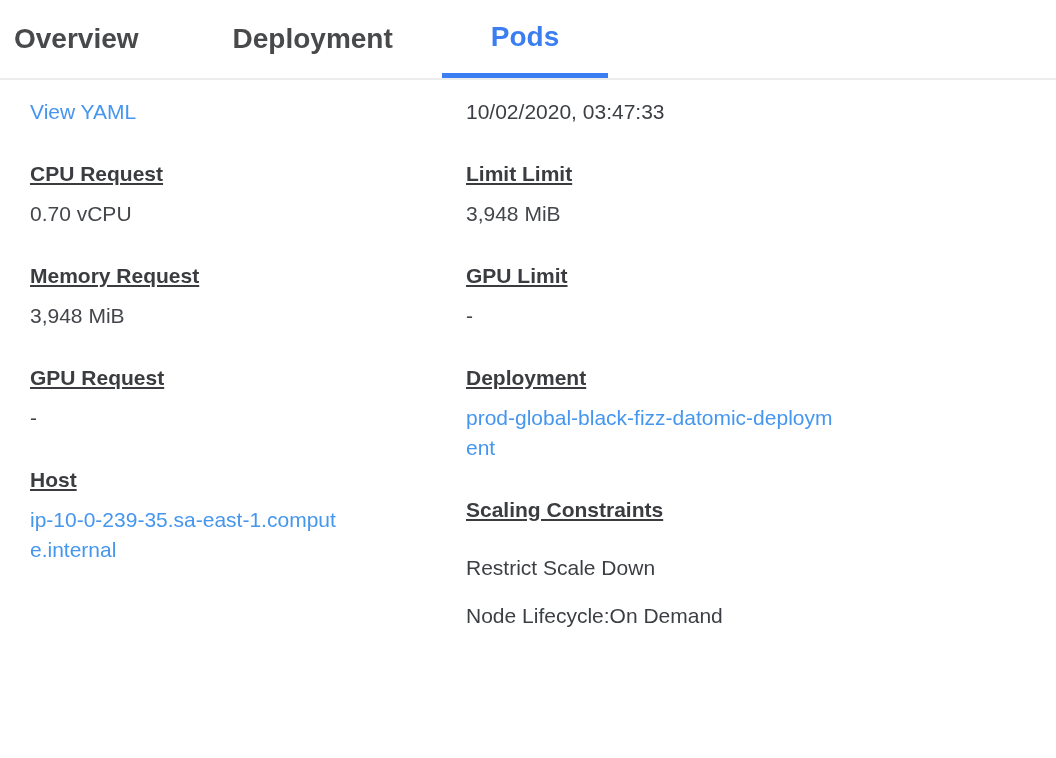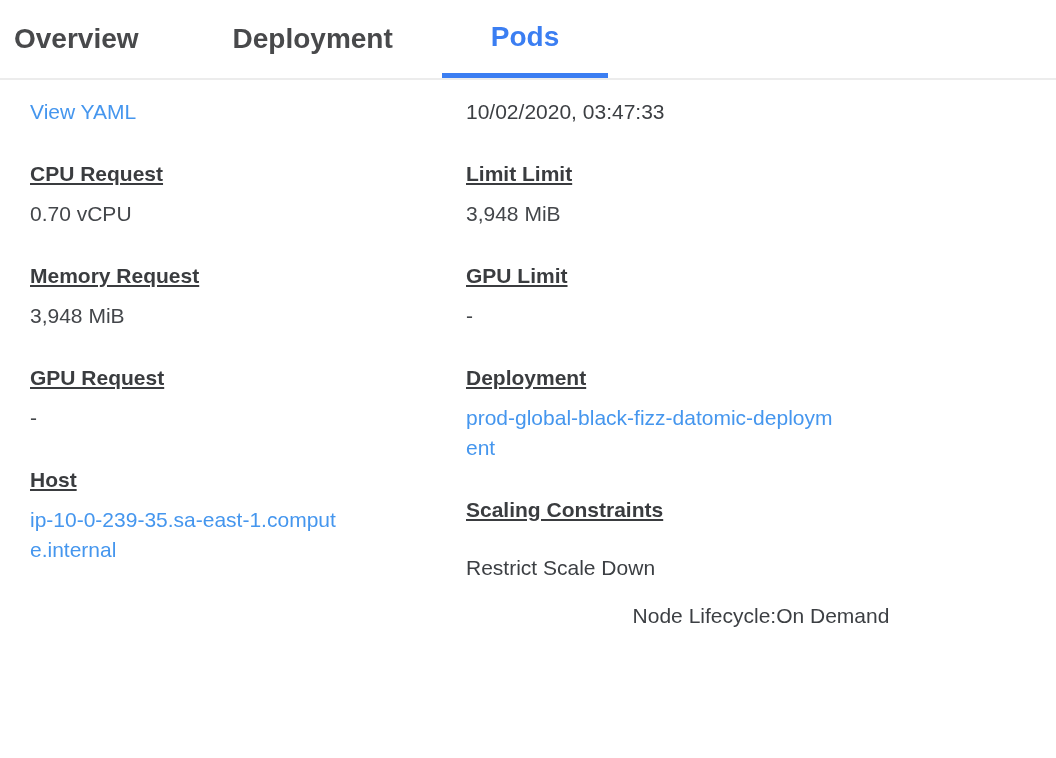--- a/index.html
+++ b/index.html
@@ -73,21 +73,21 @@
     display: inline-block;
   }
   .wrap-link {
     word-break: break-all;
     display: block;
   }
   .host-link   { max-width: 322px; }
   .deploy-link { max-width: 376px; }
 
   .sub-row-a { margin-top: 28px; }
-  .sub-row-b { margin-top: 18px; text-align: center; }
+  .sub-row-b { margin-top: 18px; }
 </style>
 </head>
 <body>
 
 <div class="page">
 
   <nav class="tabbar">
     <div class="tab tab-overview">Overview</div>
     <div class="tab tab-namespaces">Deployment</div>
     <div class="tab tab-pods active">Pods</div>

